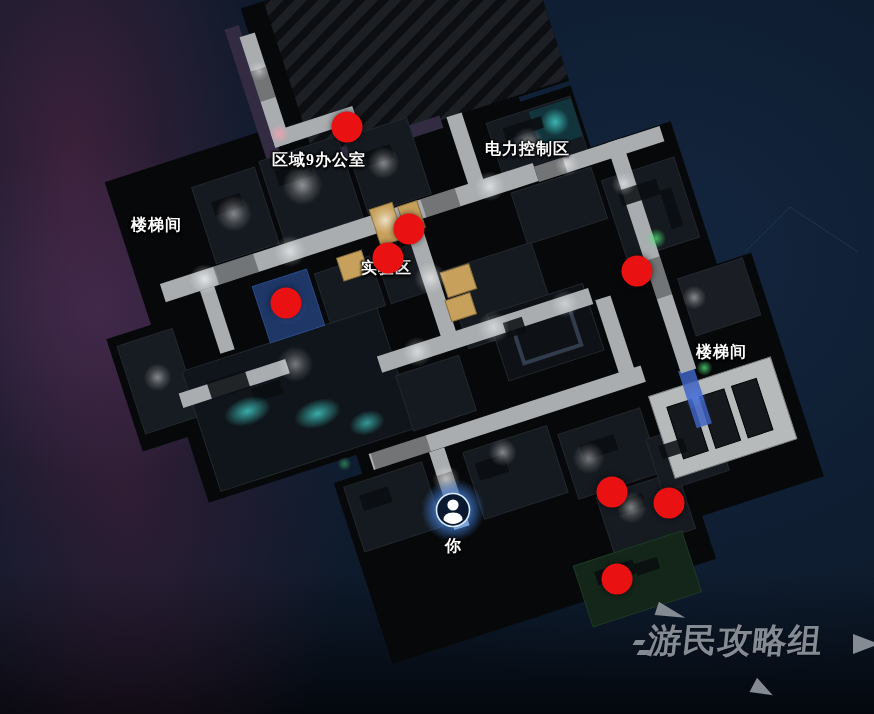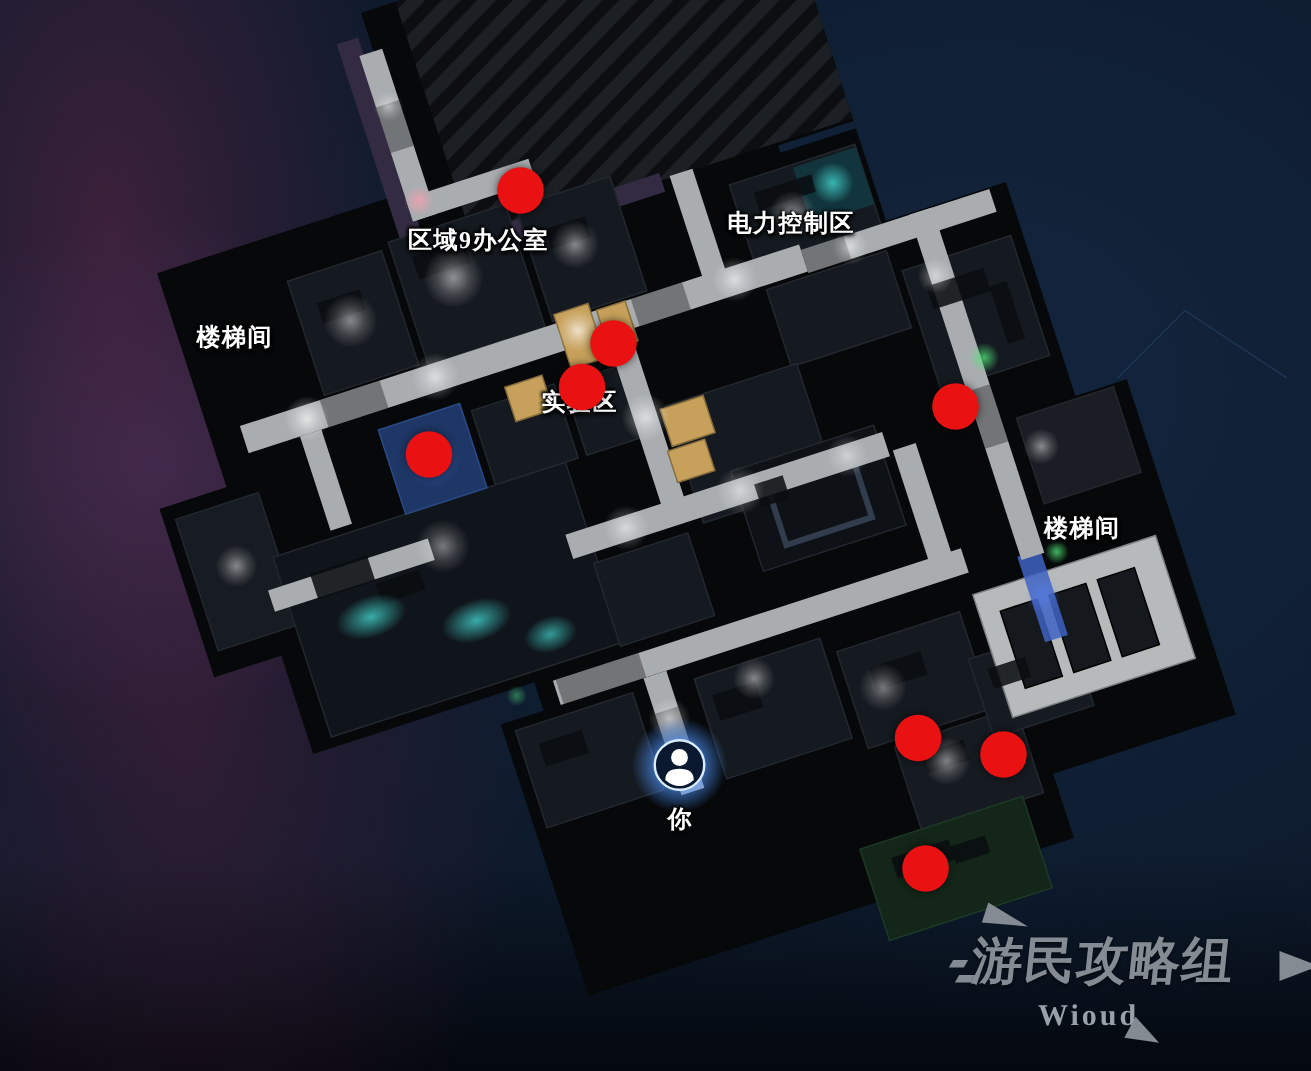--- a/index.html
+++ b/index.html
@@ -270,17 +270,16 @@
     </svg>
     <span class="player-label">你</span>
   </div>
 
   <div class="watermark">
     <div class="wm-dash" style="left:-14px;top:22px;width:10px;height:5px;"></div>
     <div class="wm-dash" style="left:-10px;top:32px;width:14px;height:5px;"></div>
     <div class="wm-arrow-top"></div>
     <div class="wm-title">游民攻略组</div>
     <div class="wm-arrow-right"></div>
-    <div class="wm-sub">Wioud</div>
     <div class="wm-arrow-bottom"></div>
   </div>
 
 </div>
 
 </body></html>

